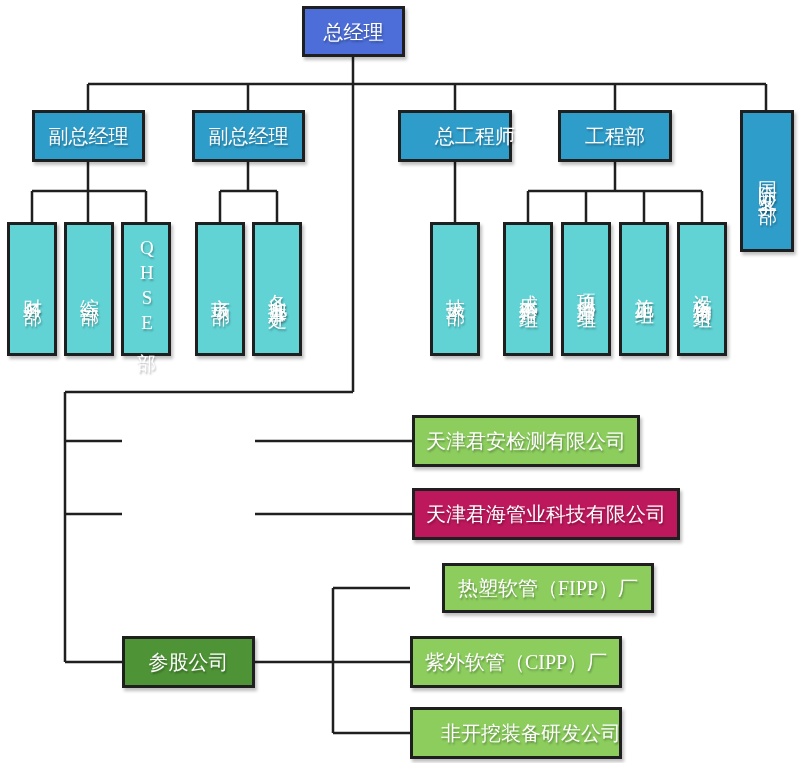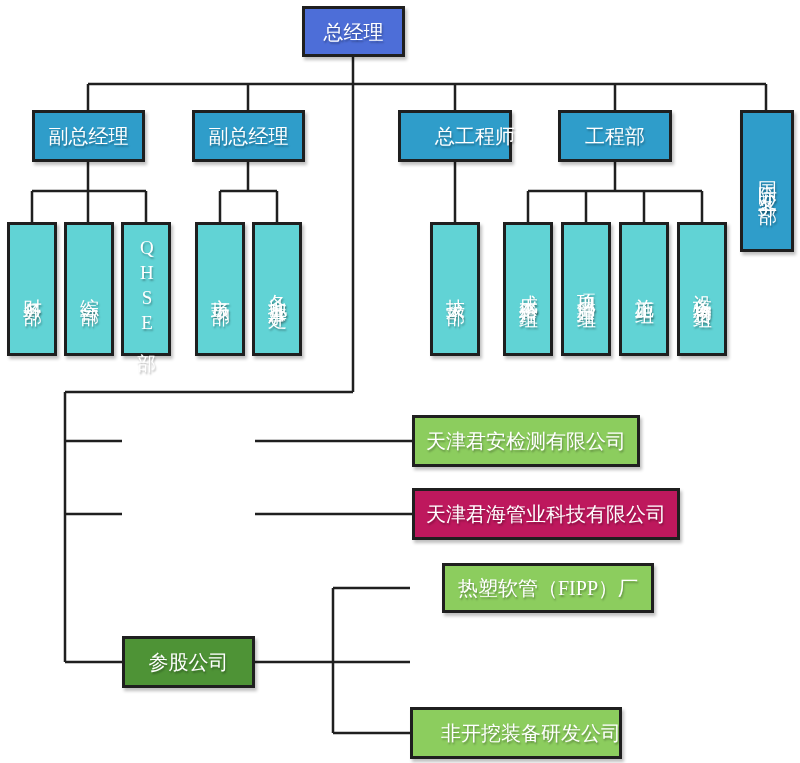--- a/index.html
+++ b/index.html
@@ -99,15 +99,16 @@
   <div class="box v dept" id="dep-6" style="background: rgb(97, 211, 213);">成本管控组</div>
   <div class="box v dept" id="dep-7" style="background: rgb(97, 211, 213);">项目管理组</div>
   <div class="box v dept" id="dep-8" style="background: rgb(97, 211, 213);">施工组</div>
   <div class="box v dept" id="dep-9" style="background: rgb(97, 211, 213);">设备物资组</div>
 
   <div class="box grp" id="grp-2" style="background: rgb(78, 147, 54);">参股公司</div>
 
   <div class="box" id="co-0" style="background: rgb(140, 205, 94);">天津君安检测有限公司</div>
   <div class="box" id="co-1" style="background: #be185d; text-align: right;">天津君海管业科技有限公司</div>
   <div class="box" id="co-2" style="background: rgb(140, 205, 94);">热塑软管（FIPP）厂</div>
+  <div class="box" id="co-3" style="background: rgb(140, 205, 94);">紫外软管（CIPP）厂</div>
   <div class="box" id="co-4" style="background: rgb(140, 205, 94); padding-left: 30px;">非开挖装备研发公司</div>
 
 </div>
 
 </body></html>

